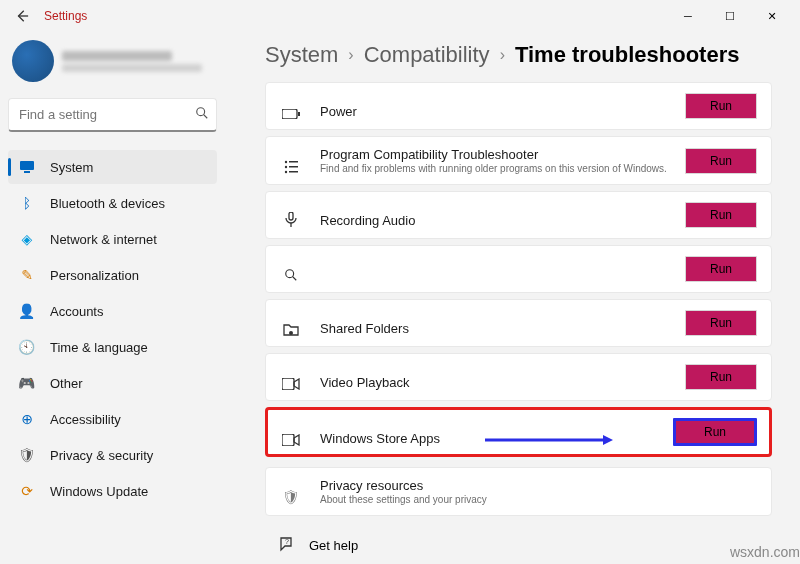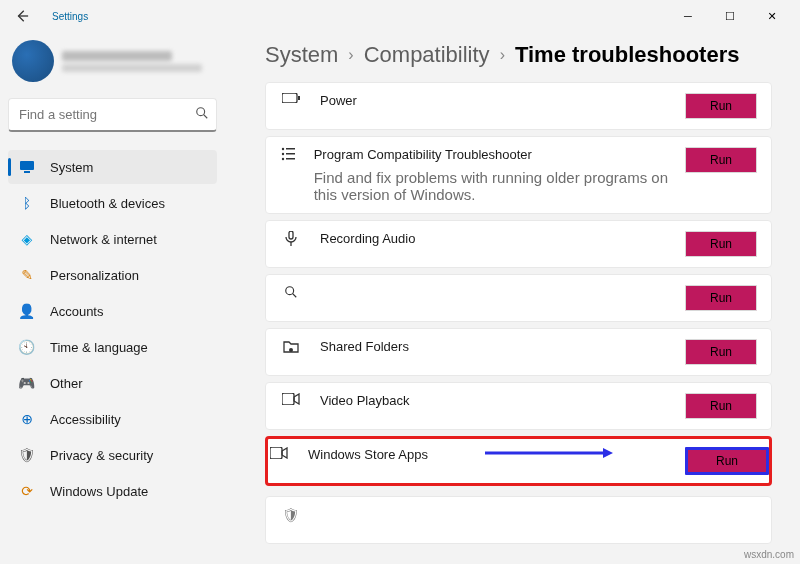--- a/index.html
+++ b/index.html
@@ -1,52 +1,52 @@
 <!DOCTYPE html>
 <html><head>
   <meta charset="utf-8">
   <style>
     * { margin: 0; padding: 0; box-sizing: border-box; font-family: 'Segoe UI', Tahoma, sans-serif; }
     body { width: 800px; height: 564px; background: #f3f3f3; overflow: hidden; position: relative; }
     .titlebar { height: 32px; display: flex; align-items: center; padding: 0 8px; }
     .back-btn { width: 28px; height: 28px; display: flex; align-items: center; justify-content: center; cursor: pointer; }
-    .titlebar-title { font-size: 10px; margin-left: 16px; color: #0369a1; }
+    .titlebar-title { font-size: 12px; margin-left: 8px; color: #b91c1c; }
     .window-controls { margin-left: auto; display: flex; gap: 2px; }
     .win-ctrl { width: 40px; height: 28px; display: flex; align-items: center; justify-content: center; font-size: 11px; cursor: pointer; }
     .layout { display: flex; height: calc(100% - 32px); }
     .sidebar { width: 225px; padding: 8px 8px 0 8px; }
     .account { display: flex; align-items: center; gap: 8px; margin-bottom: 16px; padding-left: 4px; }
     .avatar { width: 42px; height: 42px; border-radius: 50%; background: radial-gradient(circle at 35% 35%, #2a6fb5, #1a4d80); filter: blur(0.5px); }
     .account-text { display: flex; flex-direction: column; filter: blur(2px); opacity: 0.6; }
     .account-name { font-size: 13px; font-weight: 600; background: #999; width: 110px; height: 10px; border-radius: 2px; margin-bottom: 3px; }
     .account-email { font-size: 11px; color: #666; background: #bbb; width: 140px; height: 8px; border-radius: 2px; }
     .search-box { display: flex; align-items: center; background: #fff; border: 1px solid #e5e5e5; border-bottom: 2px solid #888; border-radius: 4px; height: 34px; padding: 0 10px; margin-bottom: 18px; }
     .search-box input { border: none; outline: none; flex: 1; font-size: 13px; background: transparent; }
     .sidebar-item { display: flex; align-items: center; height: 34px; padding: 0 10px; border-radius: 4px; cursor: pointer; font-size: 13px; color: #1a1a1a; margin-bottom: 2px; }
     .sidebar-item.selected { background: #e9e9e9; position: relative; }
     .sidebar-item.selected::before { content: ''; position: absolute; left: 0; top: 8px; bottom: 8px; width: 3px; background: #0067c0; border-radius: 2px; }
     .sidebar-icon { width: 18px; height: 18px; margin-right: 14px; display: flex; align-items: center; justify-content: center; font-size: 14px; }
     .main { flex: 1; padding: 10px 28px 0 40px; overflow-y: auto; }
     .breadcrumb { display: flex; align-items: center; gap: 10px; font-size: 22px; margin-bottom: 14px; }
     .breadcrumb .bc { color: #5e5e5e; cursor: pointer; }
     .breadcrumb .bc.current { color: #000; font-weight: 600; cursor: default; }
     .breadcrumb .sep { color: #888; font-size: 16px; }
-    .card { background: #fff; border: 1px solid #e8e8e8; border-radius: 4px; display: flex; align-items: flex-start; padding: 10px 14px; margin-bottom: 6px; min-height: 48px; }
+    .card { background: #fff; border: 1px solid #e8e8e8; border-radius: 4px; display: flex; align-items: flex-end; padding: 10px 14px; margin-bottom: 6px; min-height: 48px; }
     .card-icon { width: 22px; display: flex; justify-content: center; color: #333; margin-right: 18px; font-size: 14px; }
     .card-text { display: flex; flex-direction: column; }
     .card-title { font-size: 13px; color: #1a1a1a; }
-    .card-desc { font-size: 15px; color: #6e6e6e; margin-top: 7px; }
+    .card-desc { font-size: 10px; color: #6e6e6e; margin-top: 1px; }
     .run-btn { margin-left: auto; background: #be185d; border: 1px solid #d8d8d8; border-radius: 1px; padding: 5px 24px; font-size: 12px; cursor: pointer; }
-    .highlight-card { border: 3px solid #e61e1e; padding: 8px 0; }
+    .highlight-card { border: 3px solid #e61e1e; padding: 8px 12px; }
     .highlight-card .run-btn { border: 3px solid #2b2ee6; padding: 4px 28px; }
     .arrow-annotation { color: #2b2ee6; font-size: 18px; margin-left: auto; margin-right: 12px; display: flex; align-items: center; }
     .arrow-annotation svg { width: 130px; height: 12px; }
     .chevron { font-size: 18px; color: #555; margin-left: auto; }
     .help-row { display: flex; align-items: center; gap: 14px; padding: 14px 14px 0 14px; font-size: 13px; }
-    .watermark { position: absolute; bottom: 4px; right: 6px; font-size: 10px; color: #888; }
+    .watermark { position: absolute; bottom: 4px; right: 0; font-size: 14px; color: #888; }
   </style>
 </head>
 <body>
 
 <div class="titlebar">
   <div class="back-btn">
     <svg width="14" height="14" viewBox="0 0 16 16">
         <path d="M10 2 L4 8 L10 14" stroke="#333" stroke-width="1.5" fill="none"></path>
         <path d="M4 8 L15 8" stroke="#333" stroke-width="1.5"></path>
       </svg>
@@ -227,20 +227,24 @@
         <svg viewBox="0 0 130 12">
             <line x1="0" y1="6" x2="120" y2="6" stroke="#2b2ee6" stroke-width="3"></line>
             <path d="M118 1 L128 6 L118 11 Z" fill="#2b2ee6"></path>
           </svg>
       </span>
       <button class="run-btn">Run</button>
     </div>
 
     <div class="card" style="margin-top:10px">
       <span class="card-icon" style="color:#7a7a7a">🛡</span>
+      <div class="card-text">
+        <span class="card-title">Privacy resources</span>
+        <span class="card-desc">About these settings and your privacy</span>
+      </div>
       <span class="chevron"></span>
     </div>
 
     <div class="help-row">
       <span><svg width="16" height="16" viewBox="0 0 16 16">
             <path d="M2 2 h10 v8 h-6 l-4 4 z" fill="none" stroke="#333" stroke-width="1.3"></path>
             <text x="6" y="8" font-size="7" fill="#333">?</text>
           </svg></span>
       <span>Get help</span>
     </div>

